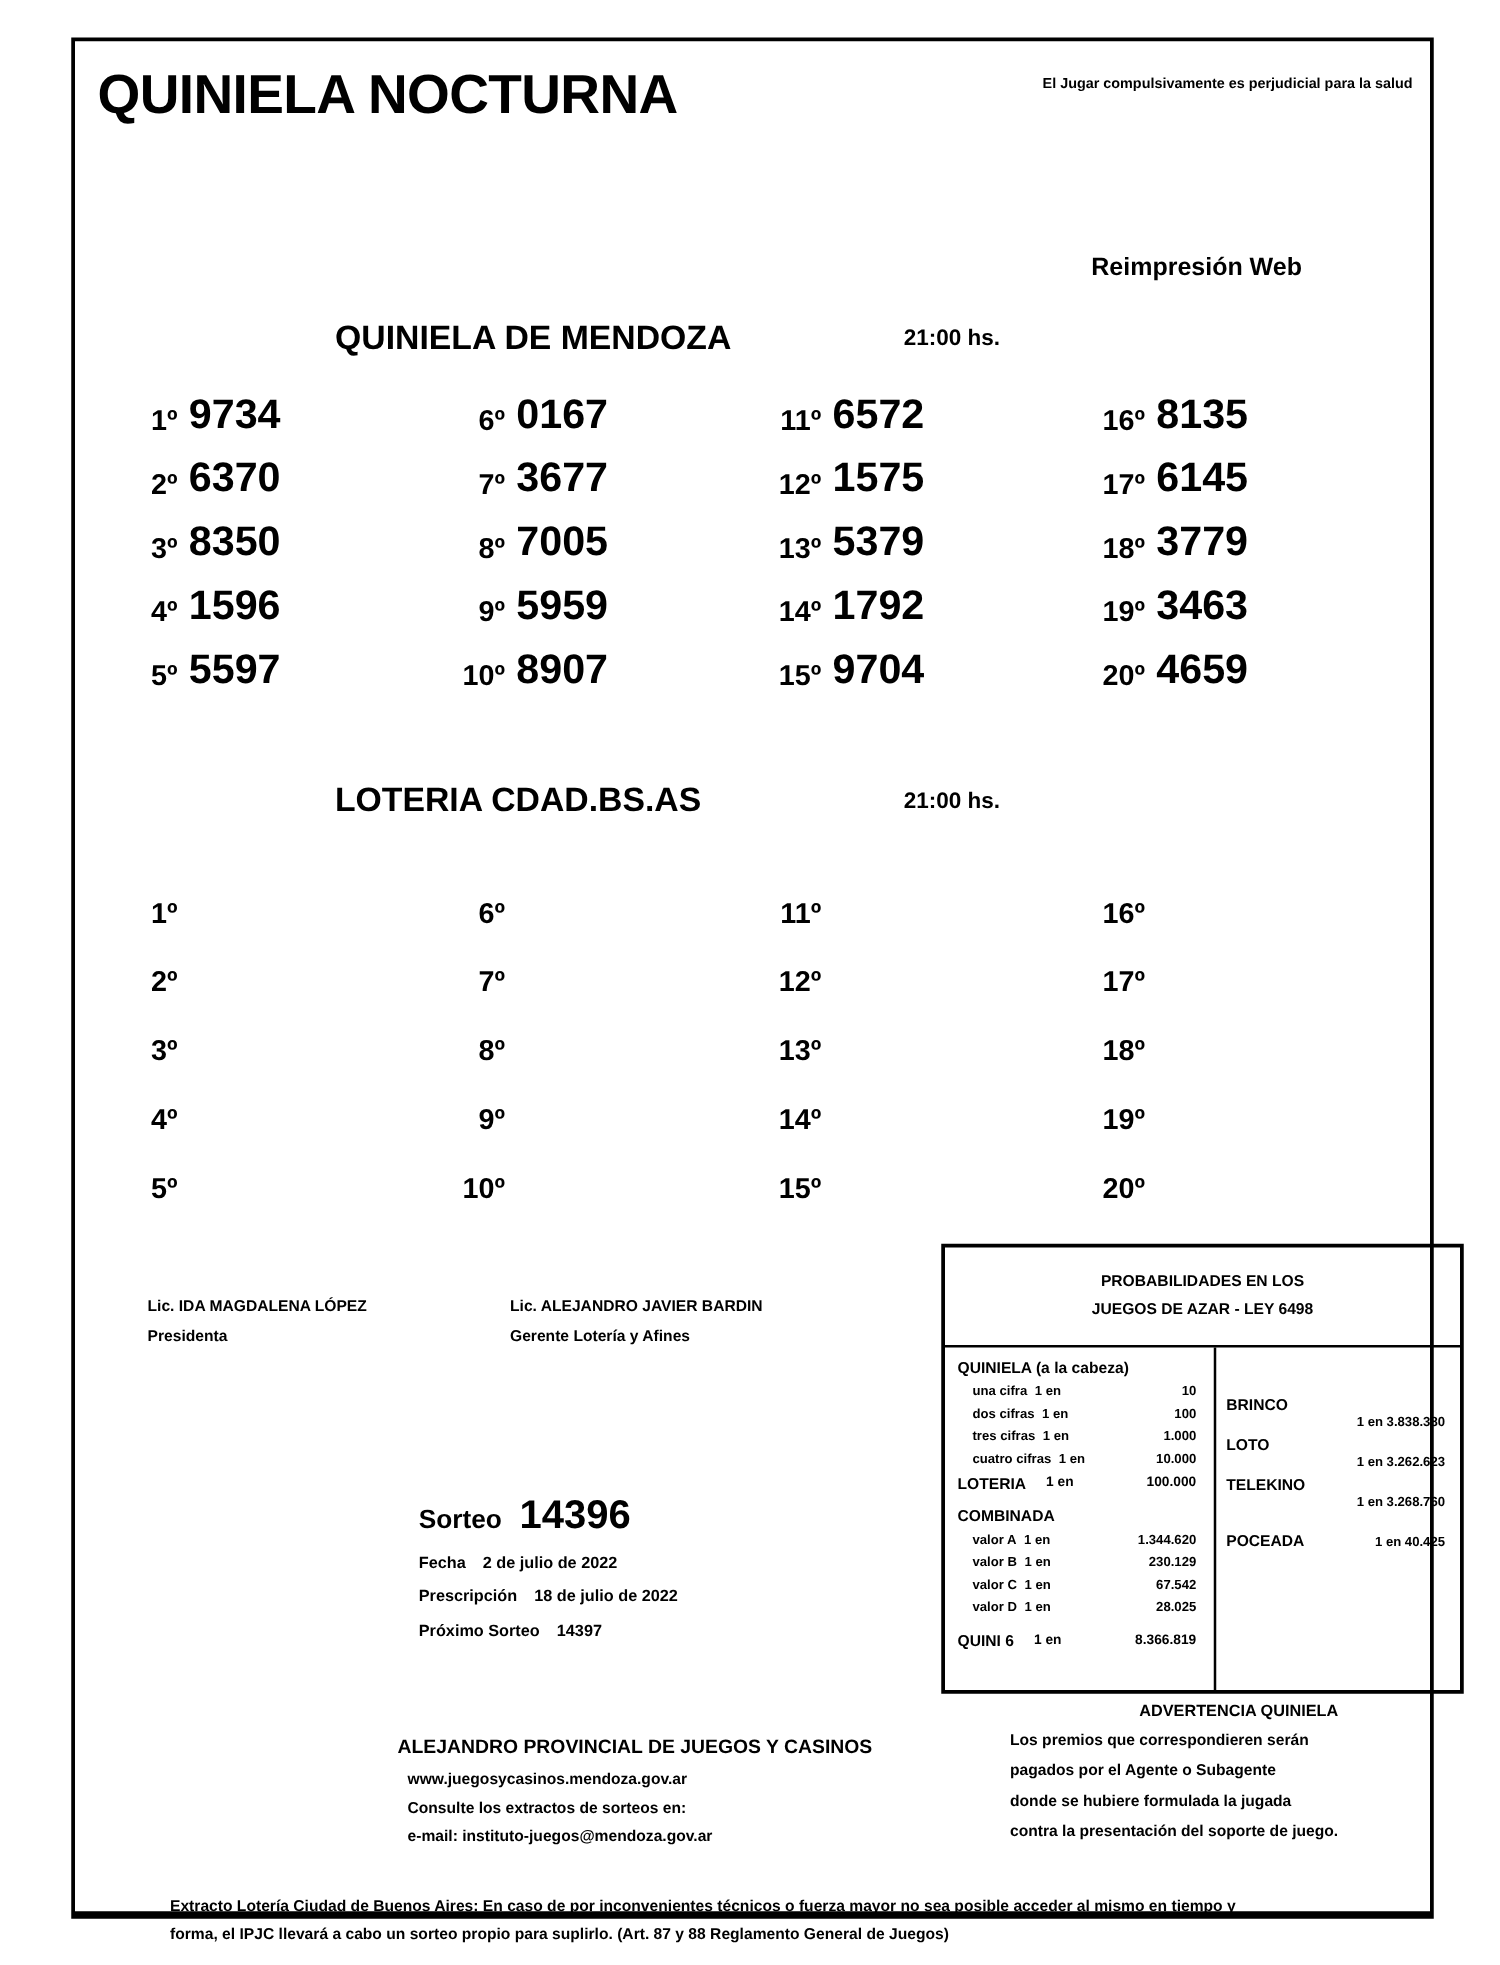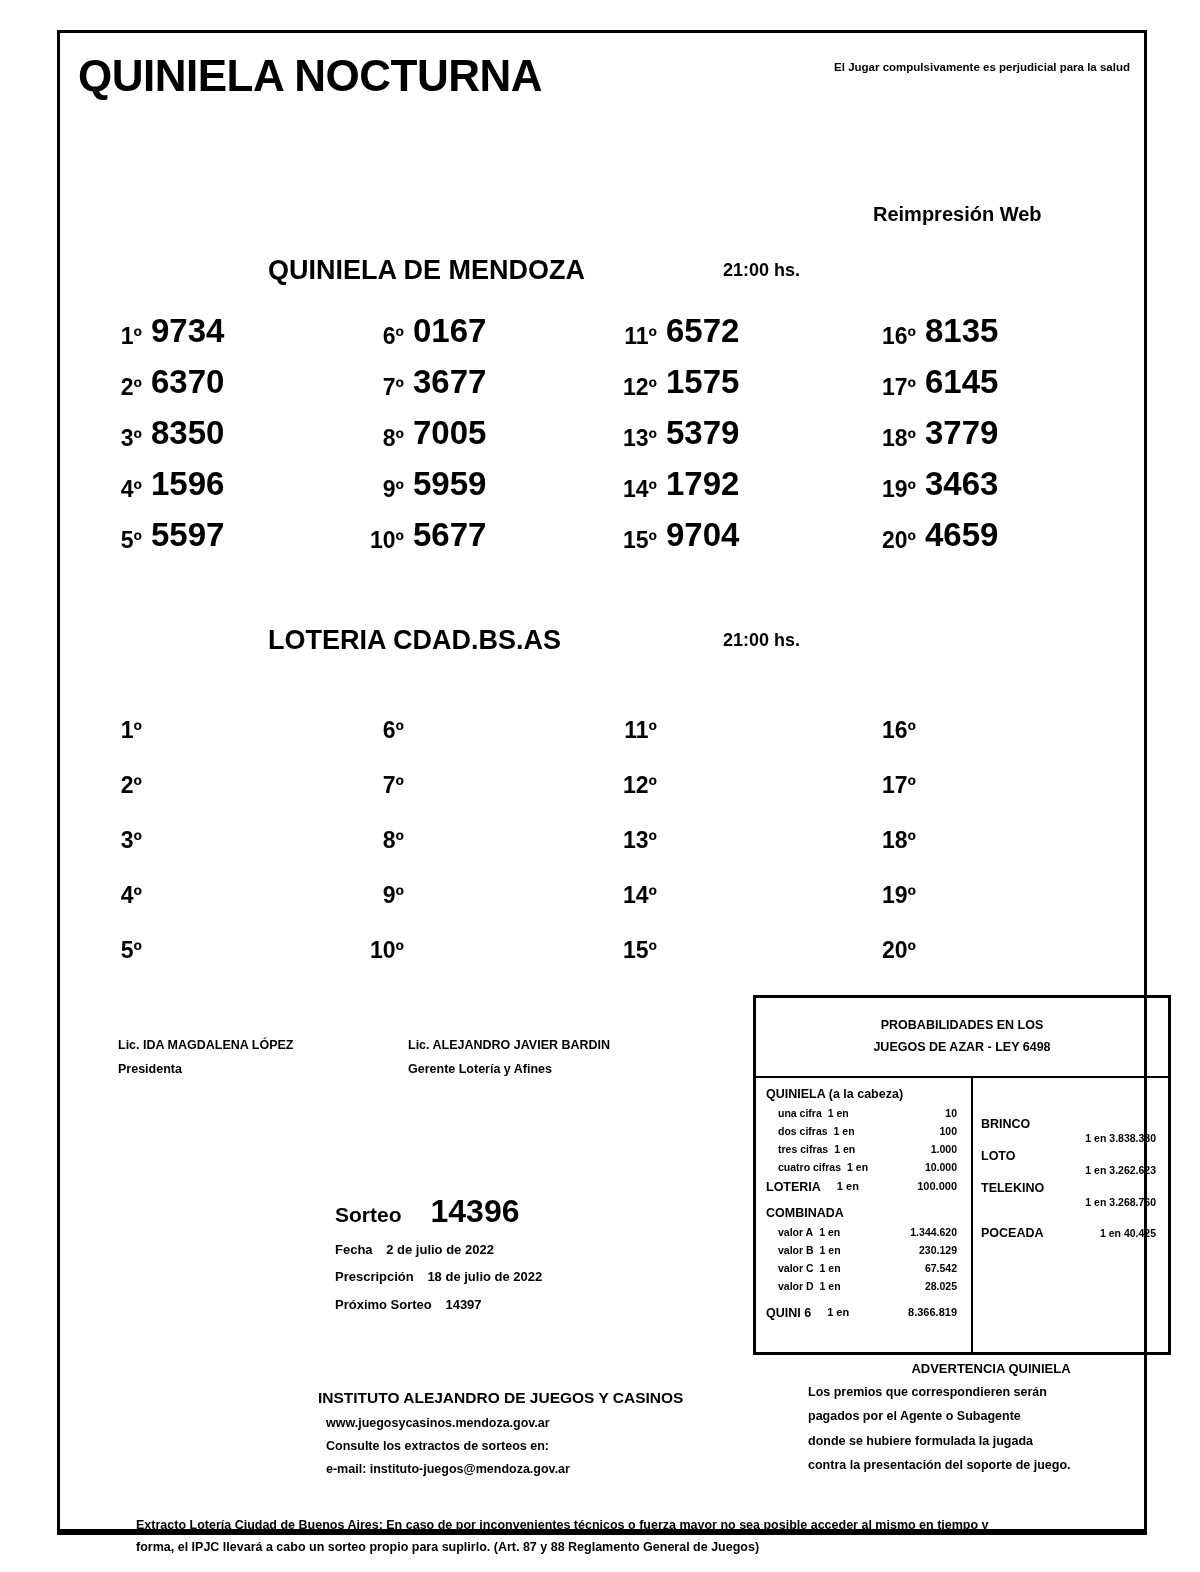--- a/index.html
+++ b/index.html
@@ -126,21 +126,21 @@
     margin-bottom: 6px;
     text-align: right;
   }
   .sorteo-label {
     font-size: 21px;
     font-weight: bold;
   }
   .sorteo-value {
     font-size: 32px;
     font-weight: bold;
-    margin-left: 29px;
+    margin-left: 14px;
   }
   .meta-line {
     font-size: 13px;
     font-weight: bold;
     line-height: 2.1;
     white-space: nowrap;
   }
   .meta-line .mv { margin-left: 10px; }
 
   
@@ -340,21 +340,21 @@
         <div class="res-row">
           <span class="res-ord" style="width: 44px;">8º</span>
           <span class="res-num">7005</span>
         </div>
         <div class="res-row">
           <span class="res-ord" style="width: 44px;">9º</span>
           <span class="res-num">5959</span>
         </div>
         <div class="res-row">
           <span class="res-ord" style="width: 44px;">10º</span>
-          <span class="res-num">5677</span>
+          <span class="res-num">8907</span>
         </div>
       </div>
       <div class="res-col" style="left: 545px;">
         <div class="res-row">
           <span class="res-ord" style="width: 52px;">11º</span>
           <span class="res-num">6572</span>
         </div>
         <div class="res-row">
           <span class="res-ord" style="width: 52px;">12º</span>
           <span class="res-num">1575</span>
@@ -609,21 +609,21 @@
                 <span class="g-odds">1 en 40.425</span>
               </div>
             </div>
           </div>
       </div>
 
     </div>
   </div>
 
   <div class="inst">
-    <div class="inst-title">INSTITUTO ALEJANDRO DE JUEGOS Y CASINOS</div>
+    <div class="inst-title">ALEJANDRO PROVINCIAL DE JUEGOS Y CASINOS</div>
     <div class="inst-line">www.juegosycasinos.mendoza.gov.ar</div>
     <div class="inst-line">Consulte los extractos de sorteos en:</div>
     <div class="inst-line">e-mail:  instituto-juegos@mendoza.gov.ar</div>
   </div>
 
   <div class="advert">
     <div class="advert-title">ADVERTENCIA QUINIELA</div>
     <div class="advert-line">Los premios que correspondieren serán</div>
     <div class="advert-line">pagados por el Agente o Subagente</div>
     <div class="advert-line">donde se hubiere formulada la jugada</div>

